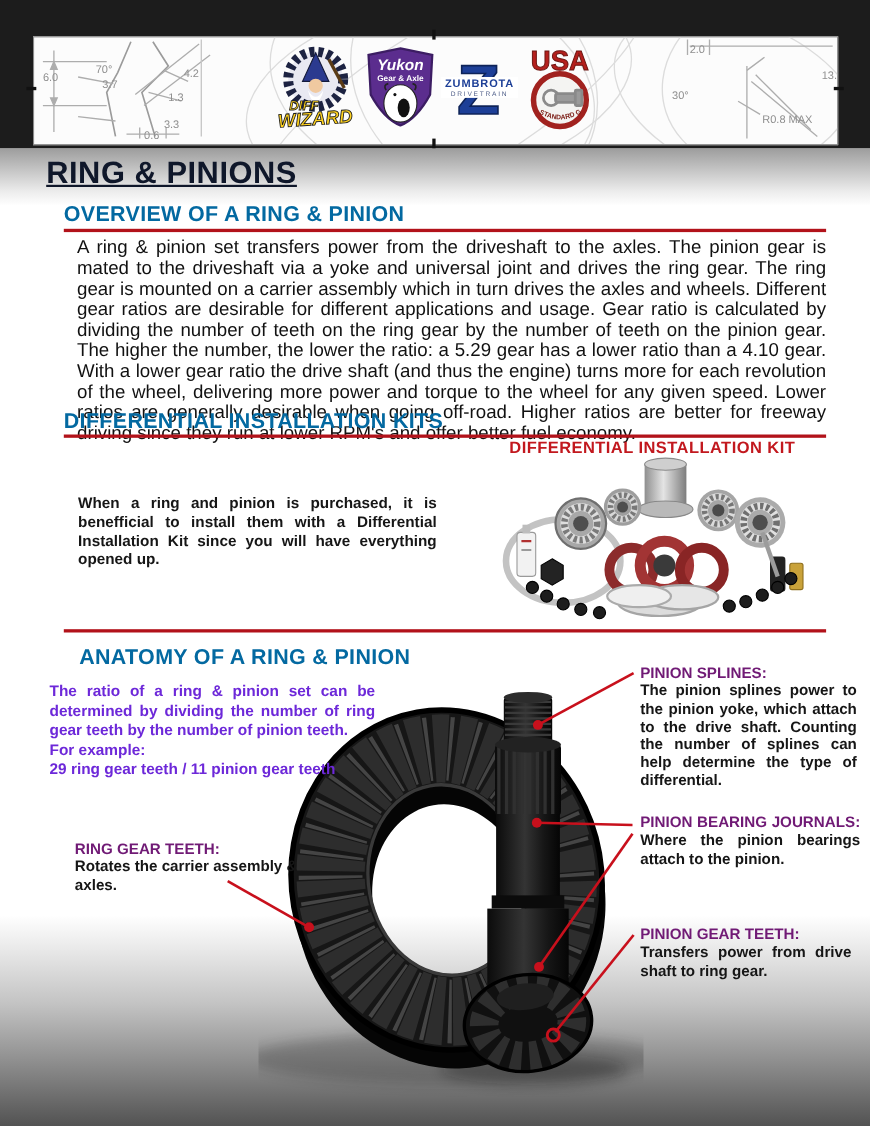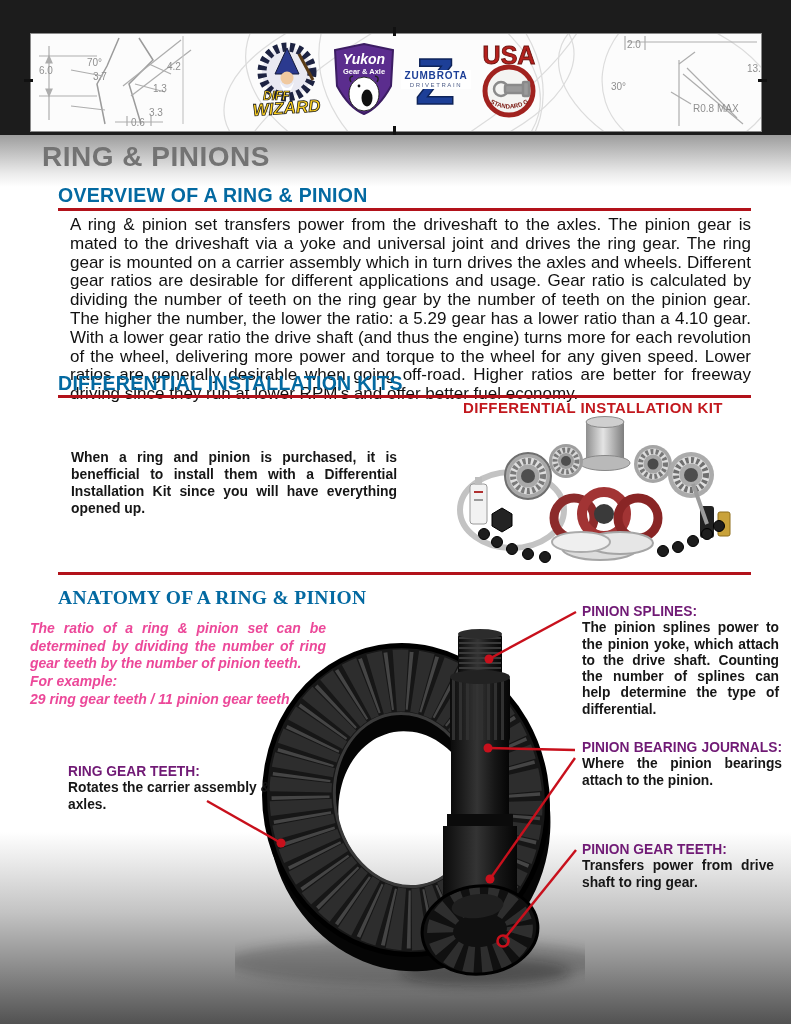--- a/index.html
+++ b/index.html
@@ -6,34 +6,34 @@
   #page{position:relative;width:791px;height:1024px;overflow:hidden;background:#fff;
         font-family:"Liberation Sans",sans-serif;color:#1a1a1a;}
   .abs{position:absolute;}
   
   .banner-frame{left:0;top:0;width:791px;height:135px;background:#1c1c1c;}
   .banner-inner{left:30px;top:33px;width:730px;height:97px;background:#fcfcfc;border:1px solid #8a8a8a;}
   .tick{background:#111;}
   
   .title-band{left:0;top:135px;width:791px;height:52px;
      background:linear-gradient(180deg,#9d9d9d 0%,#c2c2c2 35%,#ececec 75%,#ffffff 100%);}
-  .page-title{left:42px;top:141px;font-size:28px;font-weight:bold;letter-spacing:.5px;color:#737373;}
+  .page-title{left:42px;top:141px;font-size:28px;font-weight:bold;letter-spacing:.5px;color:#0f172a;text-decoration:underline;}
   
   .sec-head{font-size:19.5px;font-weight:bold;letter-spacing:.3px;color:#0369a1;}
   .red-rule{height:3px;background:#b2121a;}
   
   .overview-body{left:70px;top:216px;width:681px;font-size:17px;line-height:18.8px;
      text-align:justify;color:#111;}
   
   .kits-col{left:71px;width:326px;font-size:13.9px;font-weight:bold;line-height:16.9px;
      text-align:justify;color:#161616;margin-top:48px;}
   .kit-label{left:463px;top:399px;font-size:15px;font-weight:bold;letter-spacing:.4px;color:#c2181e;}
   
-  .anatomy-intro{left:30px;top:620px;width:296px;font-size:14px;font-weight:bold;
-     line-height:17.7px;color:#ec4899;font-style:italic;}
+  .anatomy-intro{left:45px;top:620px;width:296px;font-size:14px;font-weight:bold;
+     line-height:17.7px;color:#6d28d9;}
   .anatomy-intro .just{text-align:justify;}
   .nowrap{white-space:nowrap;}
   .callout{font-size:13.8px;font-weight:bold;line-height:16.3px;color:#161616;}
   .co-title{color:#701a75;}
   .co-body{text-align:justify;}
   .floor{left:0;top:832px;width:791px;height:192px;
      background:linear-gradient(180deg,#ffffff 0%,#e9e9e9 16%,#c3c3c3 42%,#8d8d8d 70%,#525252 100%);}
   svg text{font-family:"Liberation Sans",sans-serif;}
 </style>
 </head>
@@ -233,21 +233,21 @@
         <circle cx="257" cy="120" r="5.5"></circle>
           <circle cx="269" cy="112" r="5.5"></circle>
       </g>
     </svg>
   </div>
 
   <div class="abs red-rule" style="left:58px;top:572px;width:693px;"></div>
 
   <div class="abs floor" style="z-index:1;"></div>
 
-  <div class="abs sec-head" style="left:58px;top:587px;z-index:4;font-family:Liberation Serif, serif;">ANATOMY OF A RING &amp; PINION</div>
+  <div class="abs sec-head" style="left:72px;top:587px;z-index:4;">ANATOMY OF A RING &amp; PINION</div>
 
   <div class="abs anatomy-intro" style="z-index:4;">
     <div class="just">The ratio of a ring &amp; pinion set can be determined by dividing the number of ring gear teeth by the number of pinion teeth.</div>
     <div>For example:</div>
     <div class="nowrap">29 ring gear teeth / 11 pinion gear teeth</div>
   </div>
 
   <div class="abs" style="left:235px;top:600px;z-index:2;">
     <svg width="350" height="424" viewBox="0 0 350 424">
       <defs>

